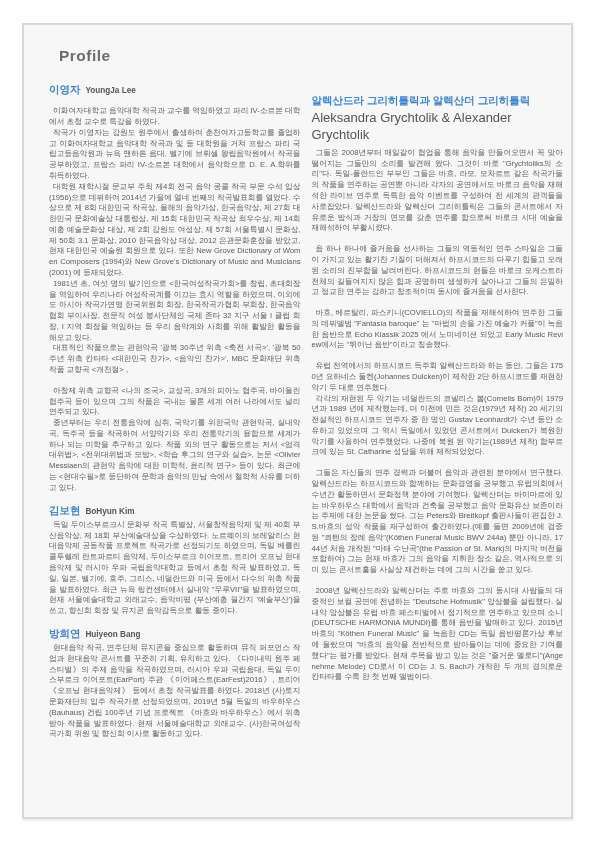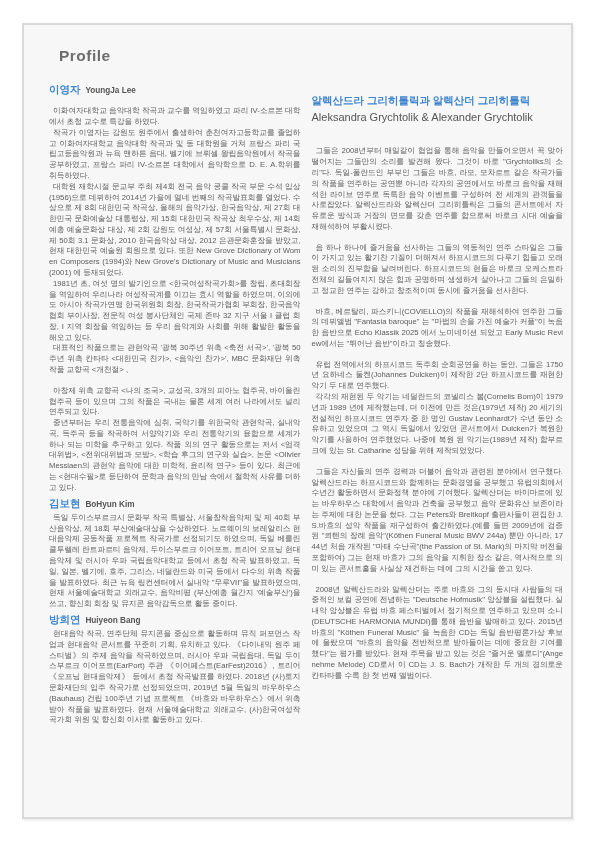--- a/index.html
+++ b/index.html
@@ -30,38 +30,38 @@
   .cols {
     display: flex;
     gap: 11px;
     align-items: flex-start;
   }
   .col {
     width: 262px;
     box-sizing: border-box;
   }
   .col.right { padding-top: 11px; }
-  .bio-section + .bio-section { margin-top: 3px; }
+  .bio-section + .bio-section { margin-top: 10px; }
   h2.artist-head {
     margin: 0 0 3px 0;
     font-size: 10.5px;
     line-height: 1.25;
     font-weight: bold;
     color: #3f86cf;
   }
   h2.artist-head .name-en {
     font-size: 8.2px;
     font-weight: bold;
     color: #555555;
     margin-left: 2px;
   }
   .subtitle-en {
-    font-size: 11px;
+    font-size: 13px;
     color: #555555;
-    margin: 1px 0 22px 0;
+    margin: 1px 0 4px 0;
     line-height: 1.3;
   }
   p.bio {
     margin: 0;
     font-size: 7.7px;
     line-height: 1.4;
     color: #5c5c5c;
     text-align: justify;
     text-indent: 4px;
     word-break: break-all;
@@ -113,21 +113,21 @@
     <div class="col right">
 
       <section class="bio-section">
         <h2 class="artist-head">
           <span class="name-ko">알렉산드라 그리히틀릭과 알렉산더 그리히틀릭</span>
         </h2>
         <div class="subtitle-en">Aleksandra Grychtolik &amp; Alexander Grychtolik</div>
         <p class="bio">그들은 2008년부터 매일같이 협업을 통해 음악을 만들어오면서 꼭 맞아떨어지는 그들만의 소리를 발견해 왔다. 그것이 바로 "Grychtoliks의 소리"다. 독일-폴란드인 부부인 그들은 바흐, 라모, 모차르트 같은 작곡가들의 작품을 연주하는 공연뿐 아니라 각자의 공연에서도 바로크 음악을 재해석한 라이브 연주로 독특한 음악 이벤트를 구성하여 전 세계의 관객들을 사로잡았다. 알렉산드라와 알렉산더 그리히틀릭은 그들의 콘서트에서 자유로운 방식과 거장의 면모를 갖춘 연주를 함으로써 바로크 시대 예술을 재해석하여 부활시켰다.</p>
         <p class="bio gap-top">음 하나 하나에 즐거움을 선사하는 그들의 역동적인 연주 스타일은 그들이 가지고 있는 활기찬 기질이 더해져서 하프시코드의 다루기 힘들고 오래된 소리의 진부함을 날려버린다. 하프시코드의 현들은 바로크 오케스트라 전체의 길들여지지 않은 힘과 공명하며 생생하게 살아나고 그들의 은밀하고 정교한 연주는 강하고 창조적이며 동시에 즐거움을 선사한다.</p>
         <p class="bio gap-top">바흐, 베르탈리, 파스키니(COVIELLO)의 작품을 재해석하여 연주한 그들의 데뷔앨범 "Fantasia baroque" 는 "마법의 손을 가진 예술가 커플"이 녹음한 음반으로 Echo Klassik 2025 에서 노미네이션 되었고 Early Music Review에서는 "뛰어난 음반"이라고 칭송했다.</p>
-        <p class="bio gap-top">유럽 전역에서의 하프시코드 독주회 순회공연을 하는 동안, 그들은 1750년 요하네스 둘켄(Johannes Dulcken)이 제작한 2단 하프시코드를 재현한 악기 두 대로 연주했다.</p>
+        <p class="bio gap-top">유럽 전역에서의 하프시코드 독주회 알렉산드라와 하는 동안, 그들은 1750년 요하네스 둘켄(Johannes Dulcken)이 제작한 2단 하프시코드를 재현한 악기 두 대로 연주했다.</p>
         <p class="bio">각각의 재현된 두 악기는 네덜란드의 코넬리스 봄(Cornelis Bom)이 1979년과 1989 년에 제작했는데, 더 이전에 만든 것은(1979년 제작) 20 세기의 전설적인 하프시코드 연주자 중 한 명인 Gustav Leonhardt가 수년 동안 소유하고 있었으며 그 역시 독일에서 있었던 콘서트에서 Dulcken가 복원한 악기를 사용하여 연주했었다. 나중에 복원 된 악기는(1989년 제작) 함부르크에 있는 St. Catharine 성당을 위해 제작되었었다.</p>
         <p class="bio gap-top">그들은 자신들의 연주 경력과 더불어 음악과 관련된 분야에서 연구했다. 알렉산드라는 하프시코드와 함께하는 문화경영을 공부했고 유럽의회에서 수년간 활동하면서 문화정책 분야에 기여했다. 알렉산더는 바이마르에 있는 바우하우스 대학에서 음악과 건축을 공부했고 음악 문화유산 보존이라는 주제에 대한 논문을 썼다. 그는 Peters와 Breitkopf 출판사들이 편집한 J. S.바흐의 성악 작품을 재구성하여 출간하였다.(예를 들면 2009년에 검증된 "쾨텐의 장례 음악"(Köthen Funeral Music BWV 244a) 뿐만 아니라, 1744년 처음 개작된 "마태 수난곡"(the Passion of St. Mark)의 마지막 버전을 포함하여) 그는 현재 바흐가 그의 음악을 지휘한 장소 같은, 역사적으로 의미 있는 콘서트홀을 사실상 재건하는 데에 그의 시간을 쏟고 있다.</p>
         <p class="bio gap-top">2008년 알렉산드라와 알렉산더는 주로 바흐와 그의 동시대 사람들의 대중적인 보컬 공연에 전념하는 "Deutsche Hofmusik" 앙상블을 설립했다. 실내악 앙상블은 유럽 바흐 페스티벌에서 정기적으로 연주하고 있으며 소니(DEUTSCHE HARMONIA MUNDI)를 통해 음반을 발매하고 있다. 2015년 바흐의 "Köthen Funeral Music" 을 녹음한 CD는 독일 음반평론가상 후보에 올랐으며 "바흐의 음악을 전반적으로 받아들이는 데에 중요한 기여를 했다"는 평가를 받았다. 현재 주목을 받고 있는 것은 "즐거운 멜로디"(Angenehme Melode) CD로서 이 CD는 J. S. Bach가 개작한 두 개의 경의로운 칸타타를 수록 한 첫 번째 앨범이다.</p>
       </section>
 
     </div>
 
   </div>
 </div>
 

